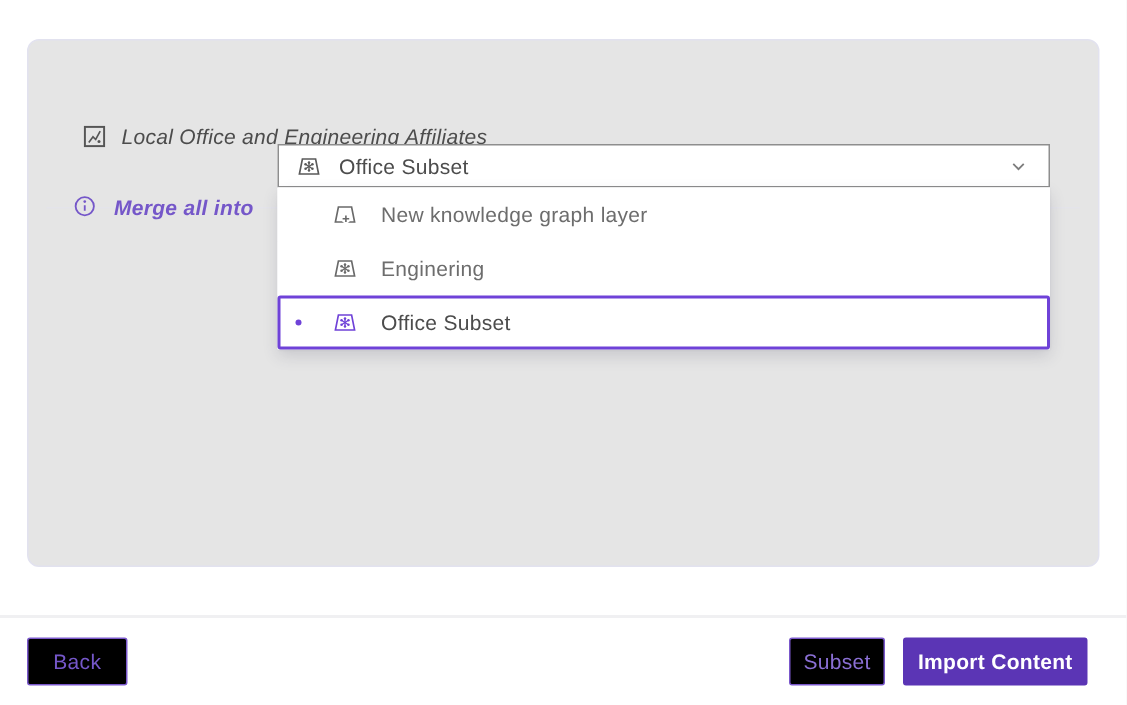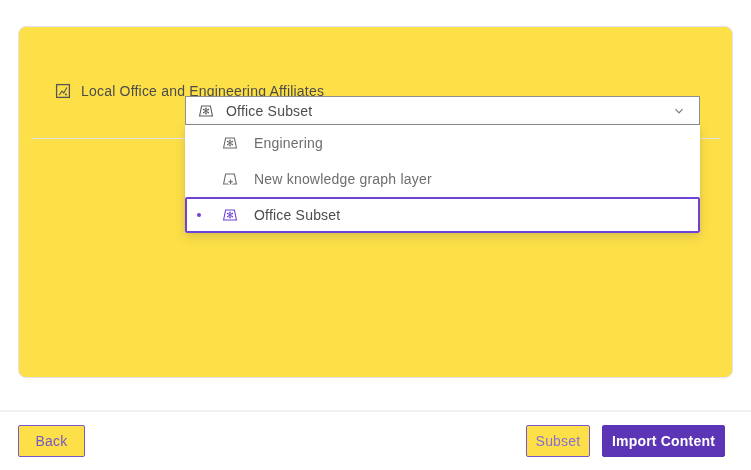--- a/index.html
+++ b/index.html
@@ -2,21 +2,21 @@
 <html><head>
 <meta charset="utf-8">
 <style>
   * { margin: 0; padding: 0; box-sizing: border-box; }
   html, body { width: 751px; height: 470px; background: #ffffff; overflow: hidden; }
   body { font-family: "Liberation Sans", sans-serif; position: relative; color: #4c4c4c; }
 
   
   .merge-panel {
     position: absolute; left: 18px; top: 26px; width: 715px; height: 352px;
-    background: #fde047; border: 1px solid #e2e2ef; border-radius: 8px;
+    background: #e5e5e5; border: 1px solid #e2e2ef; border-radius: 8px; font-style: italic;
   }
   .layer-row { position: absolute; left: 36px; top: 50px; height: 28px; display: flex; align-items: center; gap: 10px; }
   .layer-row .icon16 { color: #555555; }
   .layer-title { font-size: 14px; color: #4c4c4c; letter-spacing: 0.2px; }
 
   .merge-row { position: absolute; left: 30px; top: 96px; height: 29px; display: flex; align-items: center; }
   .info-wrap { color: #7557c9; display: flex; align-items: center; margin-right: 12px; }
   .merge-label { color: #7557c9; font-size: 14px; font-weight: 700; letter-spacing: 0.2px; width: 108px; }
 
   .panel-divider {
@@ -51,21 +51,21 @@
   .bullet {
     position: absolute; left: 10px; top: 50%; margin-top: -2px;
     width: 4px; height: 4px; border-radius: 50%; background: #6f42d8;
   }
 
   
   .footer-divider { position: absolute; left: 0; top: 410px; width: 751px; height: 2px; background: #f0f0f2; }
   .btn {
     position: absolute; top: 425px; height: 32px; border-radius: 2px;
     font-family: "Liberation Sans", sans-serif; font-size: 14px; letter-spacing: 0.2px;
-    display: flex; align-items: center; justify-content: center; cursor: pointer; background: #fde047;
+    display: flex; align-items: center; justify-content: center; cursor: pointer; background: #000000;
   }
   .btn-back   { left: 18px;  width: 67px;  border: 1px solid #7a58cb; color: #7557c9; }
   .btn-cancel { left: 526px; width: 64px;  border: 1px solid #7a58cb; color: #8a6fd4; }
   .btn-import { left: 602px; width: 123px; border: 1px solid #5b35b5; background: #5b35b5; color: #ffffff; font-weight: 700; }
 
   .icon16 { width: 16px; height: 16px; display: block; }
   .icon14 { width: 15px; height: 15px; display: block; }
   .icon12 { width: 12px; height: 12px; display: block; }
 </style>
 </head>
@@ -81,20 +81,30 @@
       <span>
         <svg class="icon16" viewBox="0 0 16 16">
           <rect x="1.6" y="1.6" width="12.8" height="12.8" fill="none" stroke="currentColor" stroke-width="1.3"></rect>
           <polyline points="4.2,12 7,8.2 8.8,10 11.8,4.4" fill="none" stroke="currentColor" stroke-width="1.1"></polyline>
           <circle cx="11" cy="11.4" r="1" fill="currentColor"></circle>
         </svg>
       </span>
       <span class="layer-title">Local Office and Engineering Affiliates</span>
     </div>
 
+    <div class="merge-row">
+      <span class="info-wrap">
+        <svg class="icon14" viewBox="0 0 16 16">
+          <circle cx="8" cy="8" r="6.5" fill="none" stroke="currentColor" stroke-width="1.3"></circle>
+          <line x1="8" y1="7.2" x2="8" y2="11.2" stroke="currentColor" stroke-width="1.3"></line>
+          <circle cx="8" cy="4.7" r="0.95" fill="currentColor"></circle>
+        </svg>
+      </span>
+      <span class="merge-label">Merge all into</span>
+    </div>
   </div>
 
   <div class="select-box">
     <span>
       <svg class="icon16" viewBox="0 0 16 16">
         <path d="M3.6 3 h8.8 l2 10 H1.6 Z" fill="none" stroke="currentColor" stroke-width="1.1"></path>
         <g stroke="currentColor" stroke-width="0.9">
           <line x1="8" y1="5.4" x2="8" y2="10.6"></line>
           <line x1="5.7" y1="6.5" x2="10.3" y2="9.5"></line>
           <line x1="10.3" y1="6.5" x2="5.7" y2="9.5"></line>
@@ -114,46 +124,46 @@
       </svg>
     </span>
   </div>
 
   <div class="dropdown-menu">
 
     <div class="menu-item">
       <span>
         <svg class="icon16" viewBox="0 0 16 16">
           <path d="M3.6 3 h8.8 l2 10 H1.6 Z" fill="none" stroke="currentColor" stroke-width="1.1"></path>
+          <circle cx="8.6" cy="10.8" r="3" fill="#ffffff"></circle>
+          <line x1="8.6" y1="8.6" x2="8.6" y2="13" stroke="currentColor" stroke-width="1.1"></line>
+          <line x1="6.4" y1="10.8" x2="10.8" y2="10.8" stroke="currentColor" stroke-width="1.1"></line>
+        </svg>
+      </span>
+      <span class="item-label">New knowledge graph layer</span>
+    </div>
+
+    <div class="menu-item">
+      <span>
+        <svg class="icon16" viewBox="0 0 16 16">
+          <path d="M3.6 3 h8.8 l2 10 H1.6 Z" fill="none" stroke="currentColor" stroke-width="1.1"></path>
           <g stroke="currentColor" stroke-width="0.9">
             <line x1="8" y1="5.4" x2="8" y2="10.6"></line>
             <line x1="5.7" y1="6.5" x2="10.3" y2="9.5"></line>
             <line x1="10.3" y1="6.5" x2="5.7" y2="9.5"></line>
           </g>
           <circle cx="8" cy="5.4" r="0.85" fill="currentColor"></circle>
           <circle cx="8" cy="10.6" r="0.85" fill="currentColor"></circle>
           <circle cx="5.7" cy="6.5" r="0.85" fill="currentColor"></circle>
           <circle cx="10.3" cy="9.5" r="0.85" fill="currentColor"></circle>
           <circle cx="10.3" cy="6.5" r="0.85" fill="currentColor"></circle>
           <circle cx="5.7" cy="9.5" r="0.85" fill="currentColor"></circle>
         </svg>
       </span>
       <span class="item-label">Enginering</span>
-    </div>
-
-    <div class="menu-item">
-      <span>
-        <svg class="icon16" viewBox="0 0 16 16">
-          <path d="M3.6 3 h8.8 l2 10 H1.6 Z" fill="none" stroke="currentColor" stroke-width="1.1"></path>
-          <circle cx="8.6" cy="10.8" r="3" fill="#ffffff"></circle>
-          <line x1="8.6" y1="8.6" x2="8.6" y2="13" stroke="currentColor" stroke-width="1.1"></line>
-          <line x1="6.4" y1="10.8" x2="10.8" y2="10.8" stroke="currentColor" stroke-width="1.1"></line>
-        </svg>
-      </span>
-      <span class="item-label">New knowledge graph layer</span>
     </div>
 
     <div class="menu-item selected">
       <span class="bullet"></span>
       <span>
         <svg class="icon16" viewBox="0 0 16 16">
           <path d="M3.6 3 h8.8 l2 10 H1.6 Z" fill="none" stroke="currentColor" stroke-width="1.1"></path>
           <g stroke="currentColor" stroke-width="0.9">
             <line x1="8" y1="5.4" x2="8" y2="10.6"></line>
             <line x1="5.7" y1="6.5" x2="10.3" y2="9.5"></line>

